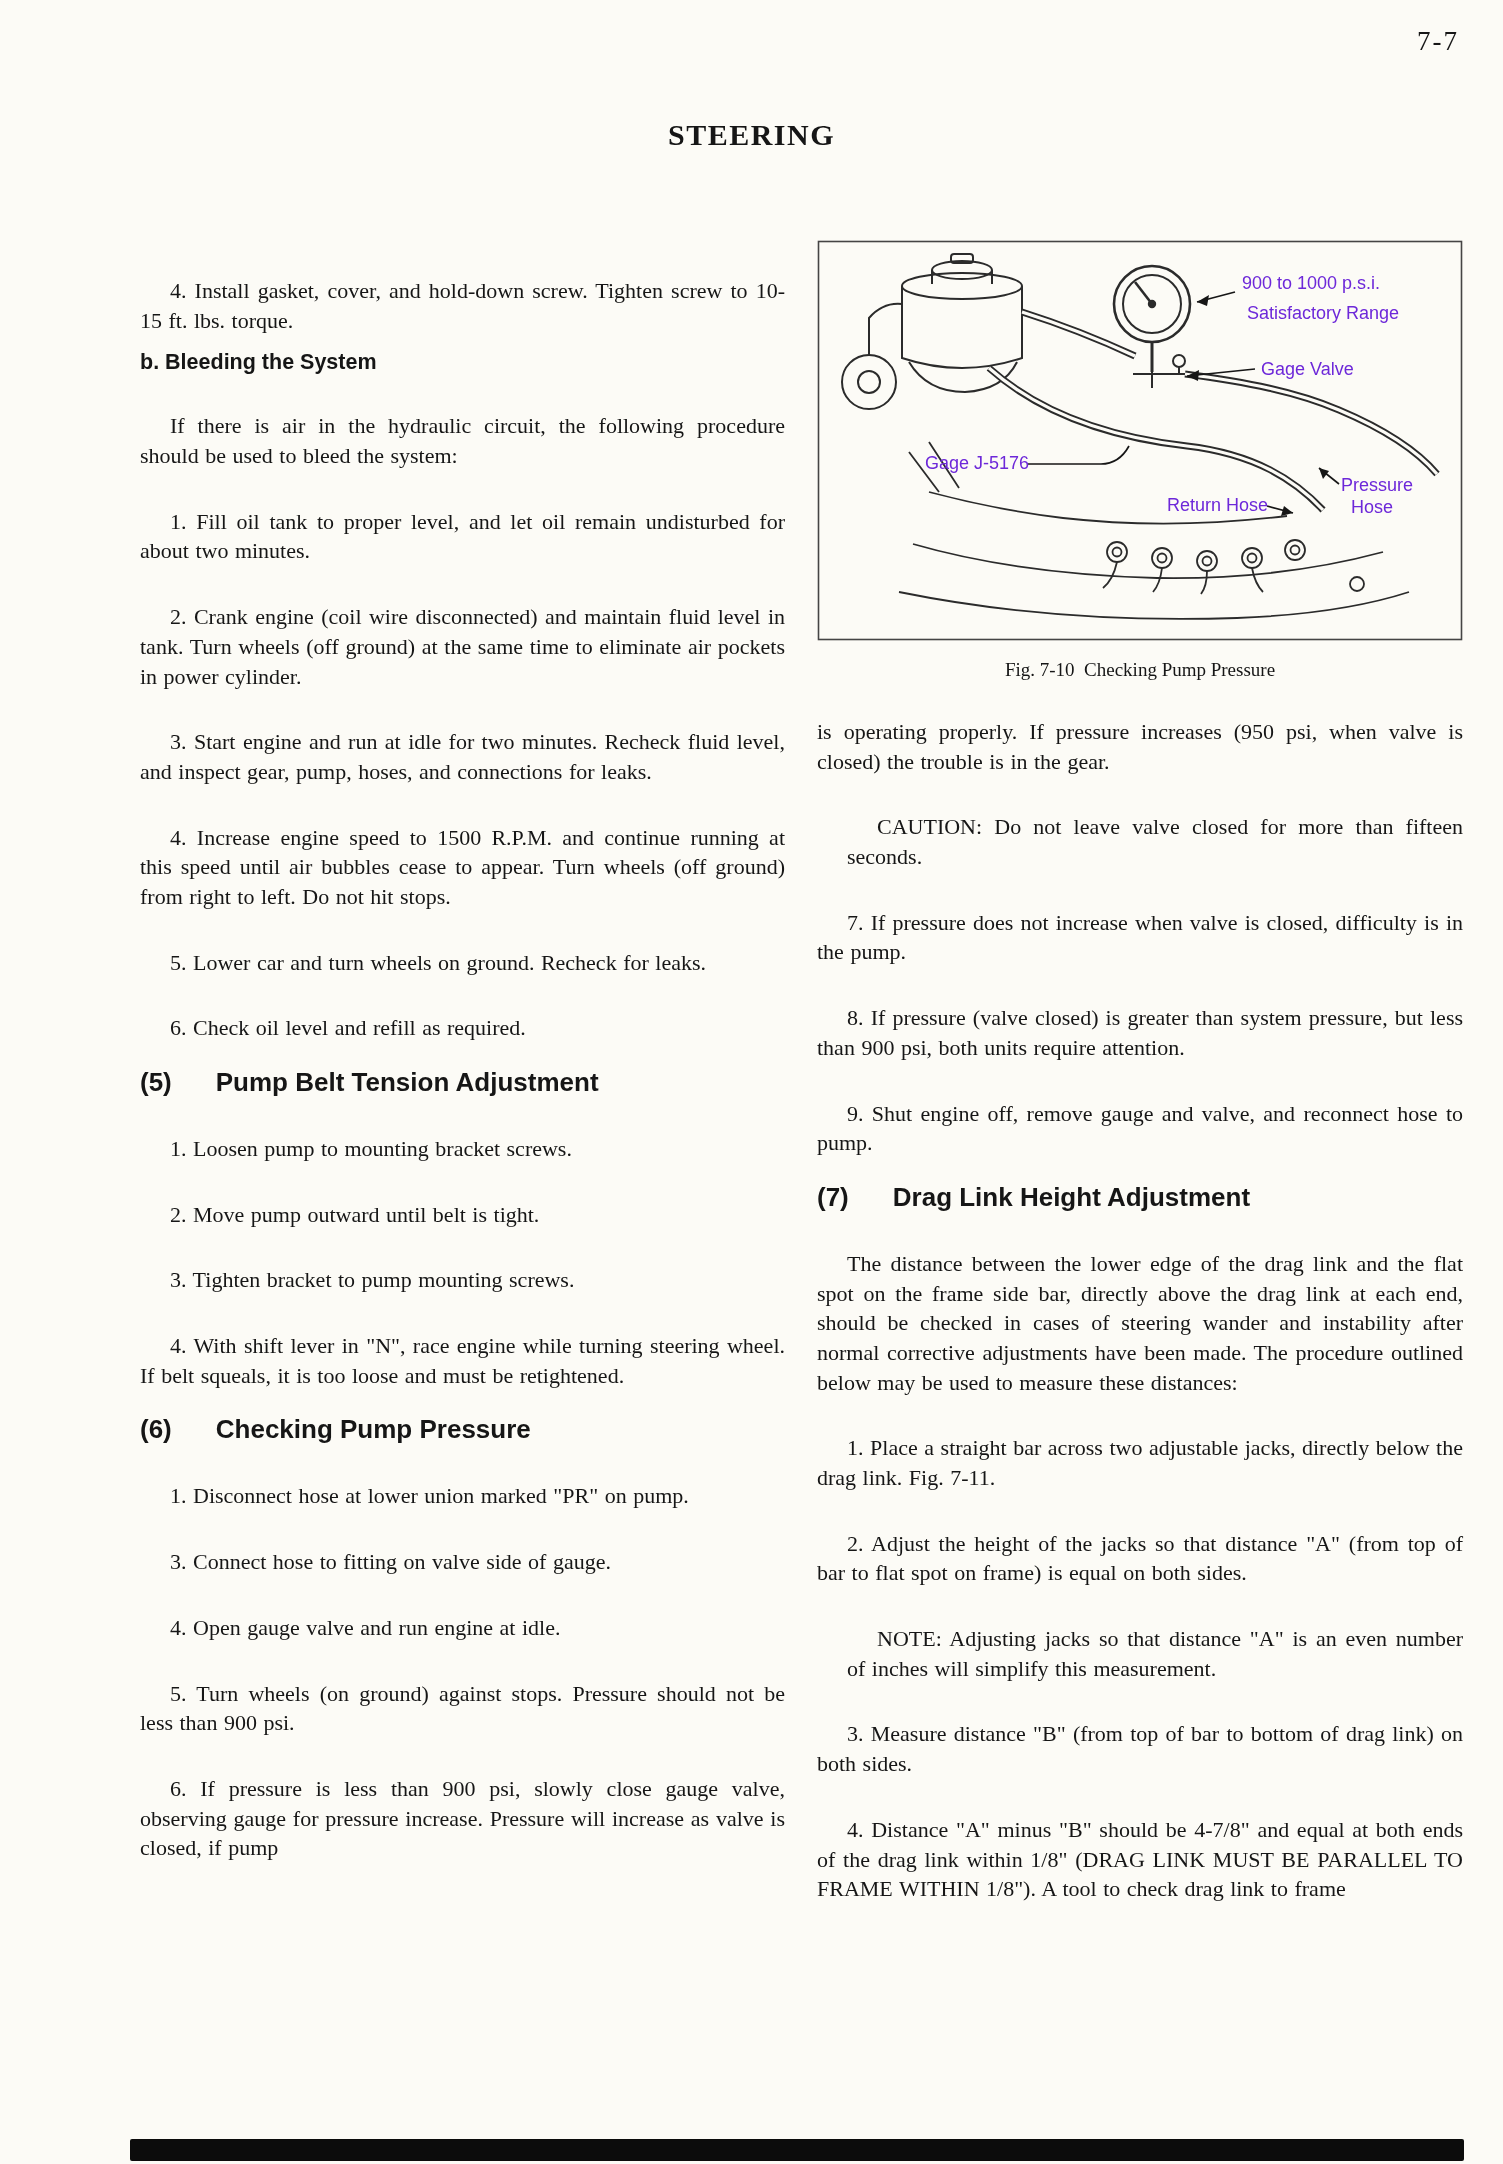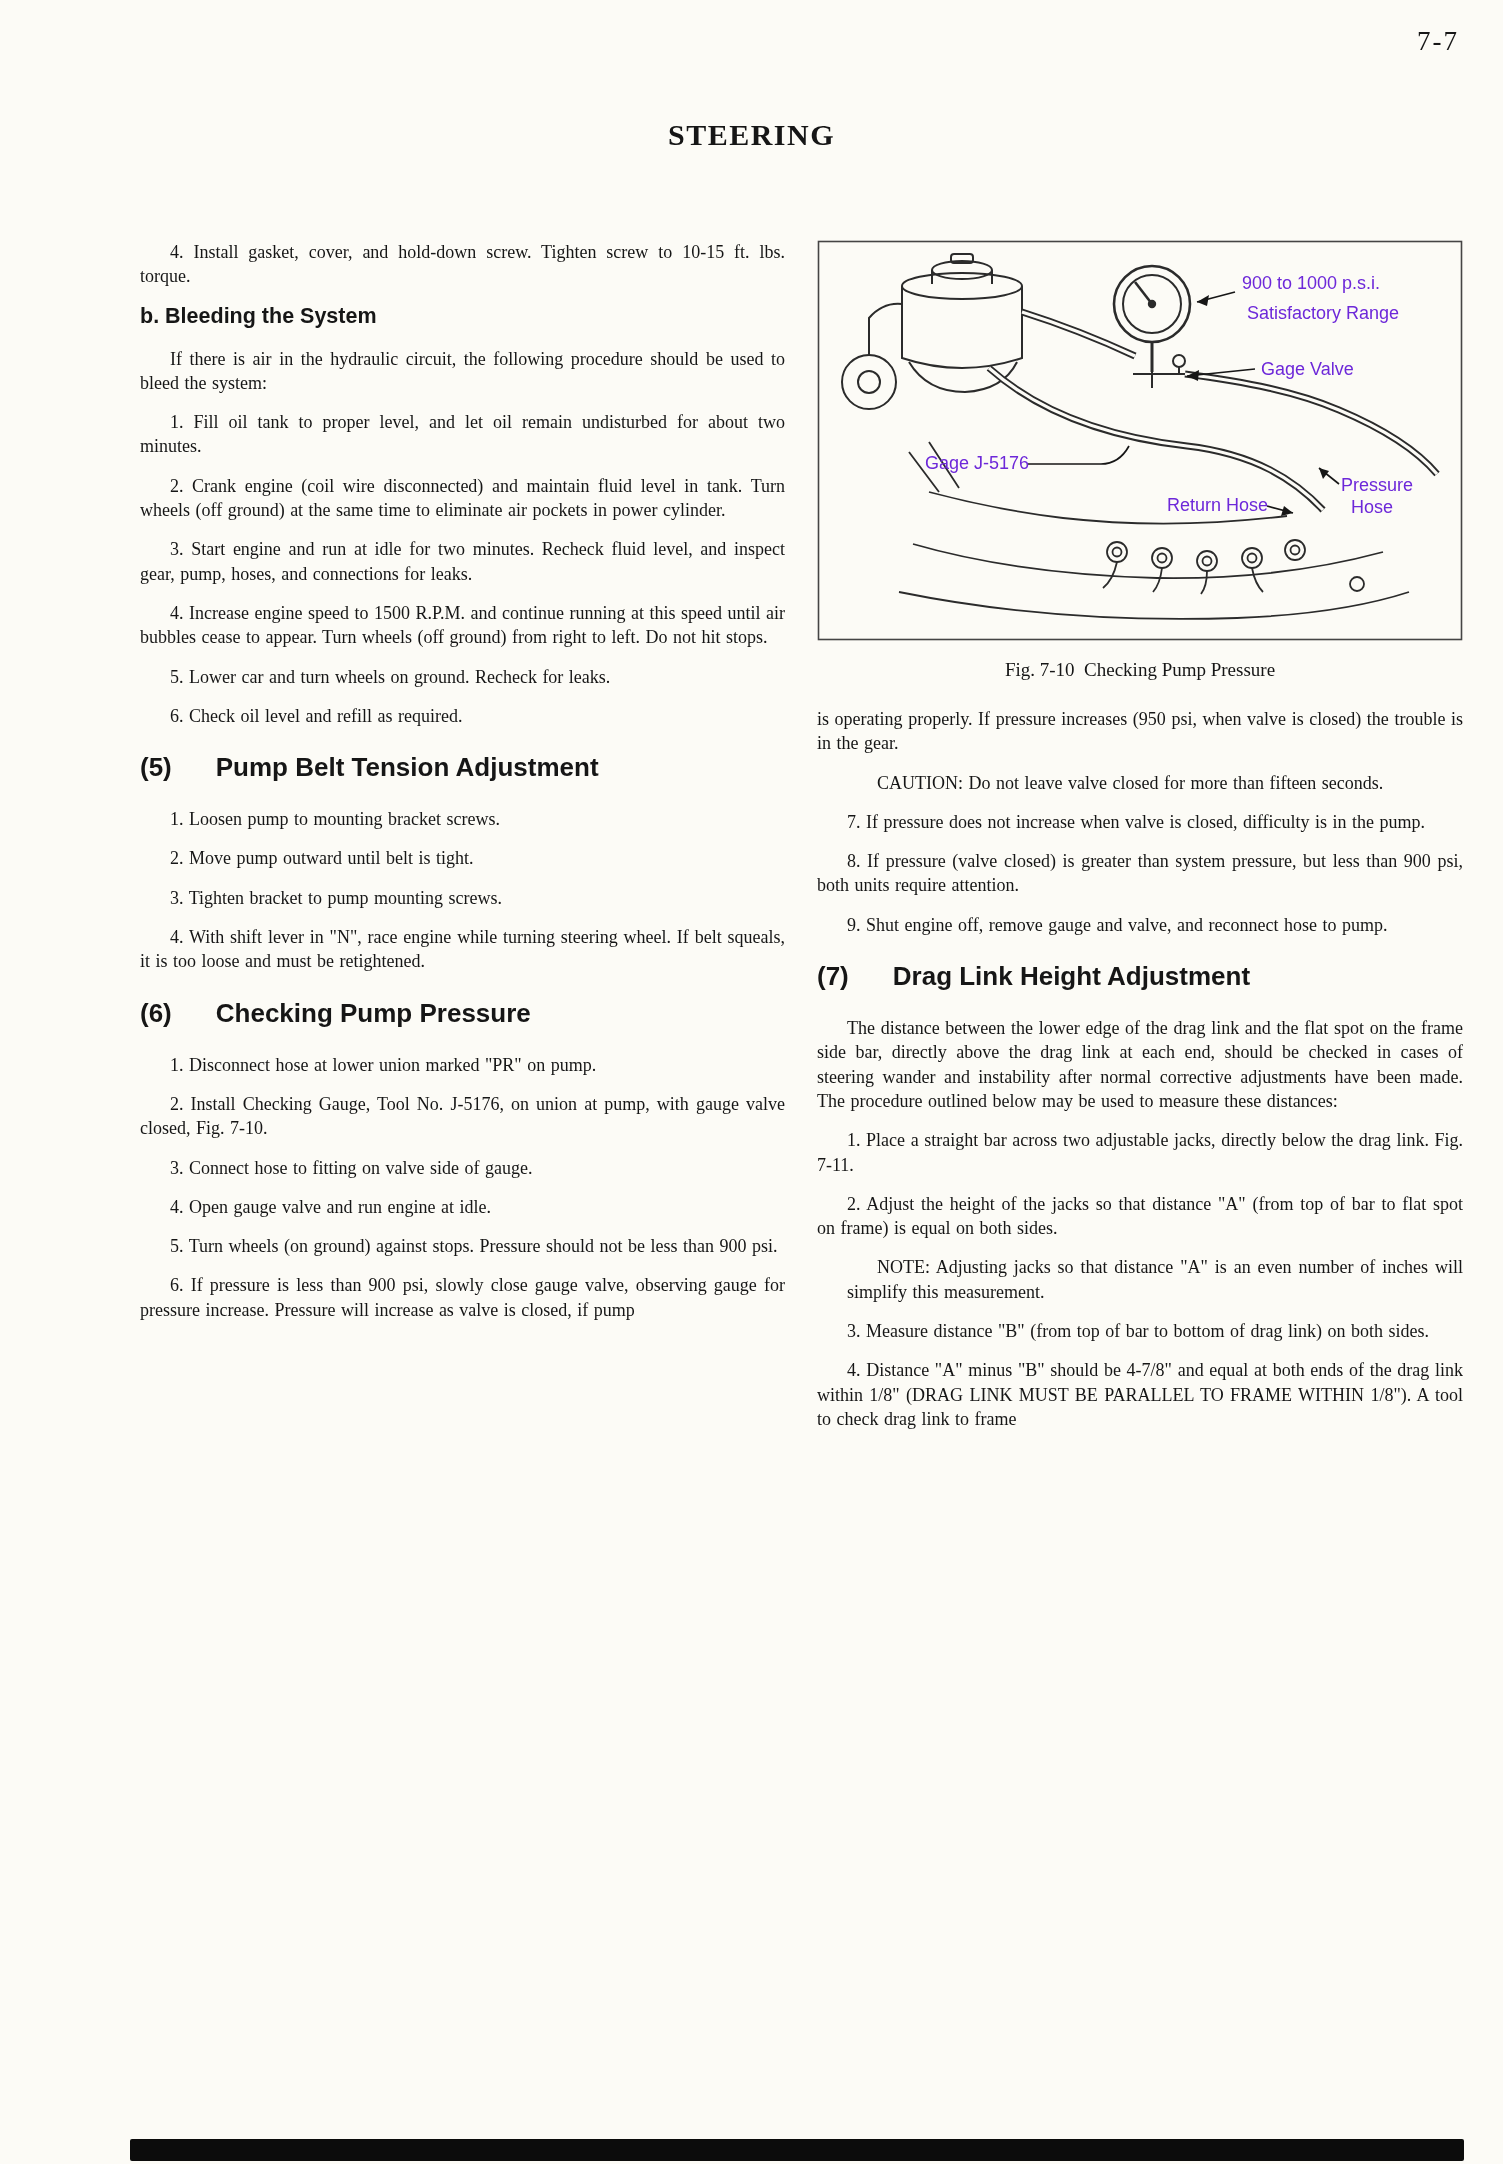--- a/index.html
+++ b/index.html
@@ -23,25 +23,26 @@
     font-family:Liberation Serif, serif;
     font-weight:700; font-size:30px; letter-spacing:1.5px;
   }
   .columns {
     position:absolute; top:240px; left:140px;
     width:1323px;
     display:flex; column-gap:32px;
   }
   .col { width:646px; }
   p.body {
-    font-size:18px; line-height:1.35;
+    font-size:22px; line-height:1.35;
     text-align:justify;
     text-indent:30px;
     margin-bottom:15px;
     word-spacing:1px;
+    margin-top:36px;
   }
   p.inset {
     margin-left:30px;
     width:calc(100% - 30px);
   }
   h3.sub {
     font-family:"Liberation Sans", sans-serif;
     font-weight:700; font-size:21.5px;
     margin:12px 0 18px 0;
   }
@@ -109,21 +110,20 @@
       <p class="body">1. Loosen pump to mounting bracket screws.</p>
       <p class="body">2. Move pump outward until belt is tight.</p>
       <p class="body">3. Tighten bracket to pump mounting screws.</p>
       <p class="body">4. With shift lever in "N", race engine while turning steering wheel. If belt squeals, it is too loose and must be retightened.</p>
 
       <h2 class="sect">
         <span>(6)</span>
         <span>Checking Pump Pressure</span>
       </h2>
       <p class="body">1. Disconnect hose at lower union marked "PR" on pump.</p>
-      <p class="body">2. Install Checking Gauge, Tool No. J-5176, on union at pump, with gauge valve closed, Fig. 7-10.</p>
       <p class="body">3. Connect hose to fitting on valve side of gauge.</p>
       <p class="body">4. Open gauge valve and run engine at idle.</p>
       <p class="body">5. Turn wheels (on ground) against stops. Pressure should not be less than 900 psi.</p>
       <p class="body">6. If pressure is less than 900 psi, slowly close gauge valve, observing gauge for pressure increase. Pressure will increase as valve is closed, if pump</p>
     </div>
 
     <div class="col">
 
       <div class="figure">
         <div class="fig-frame">

